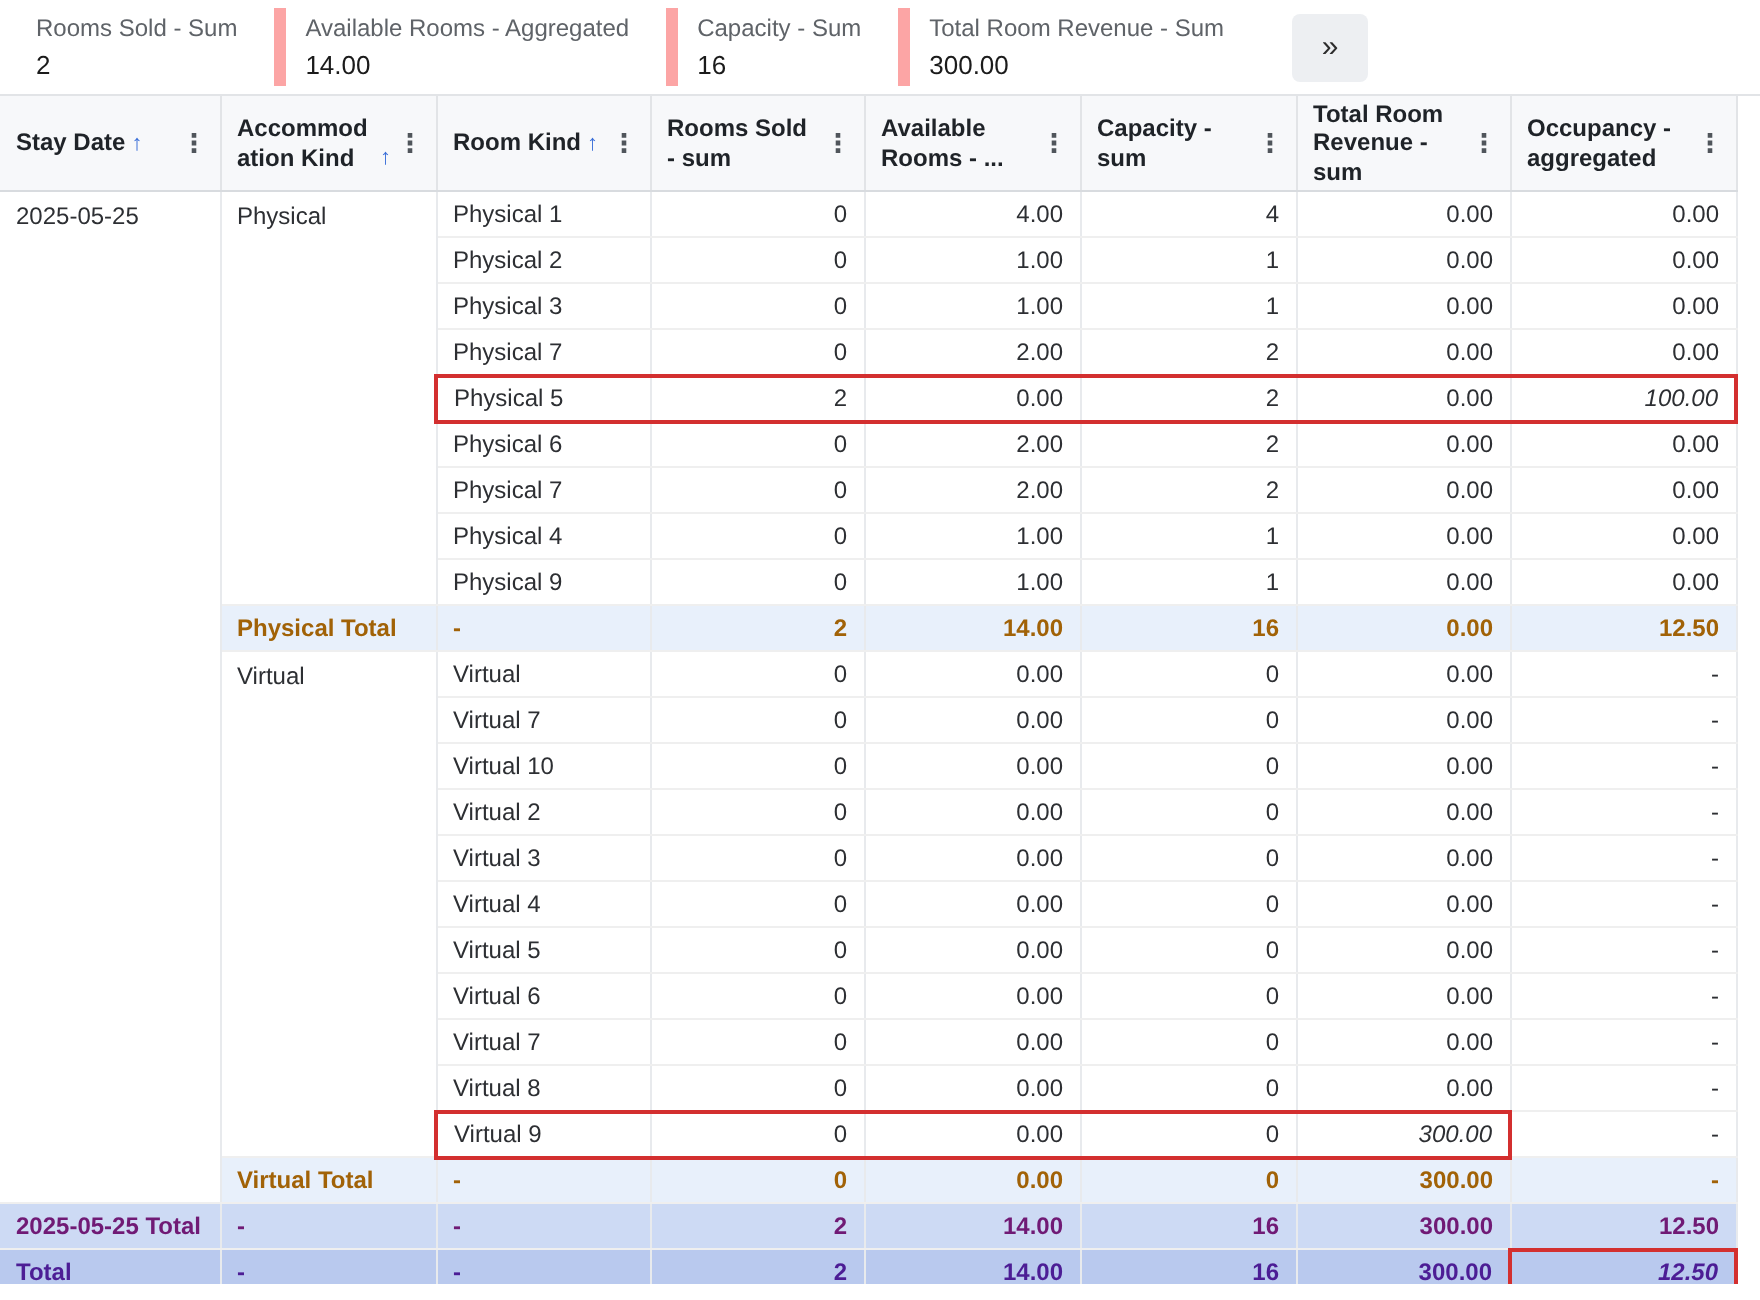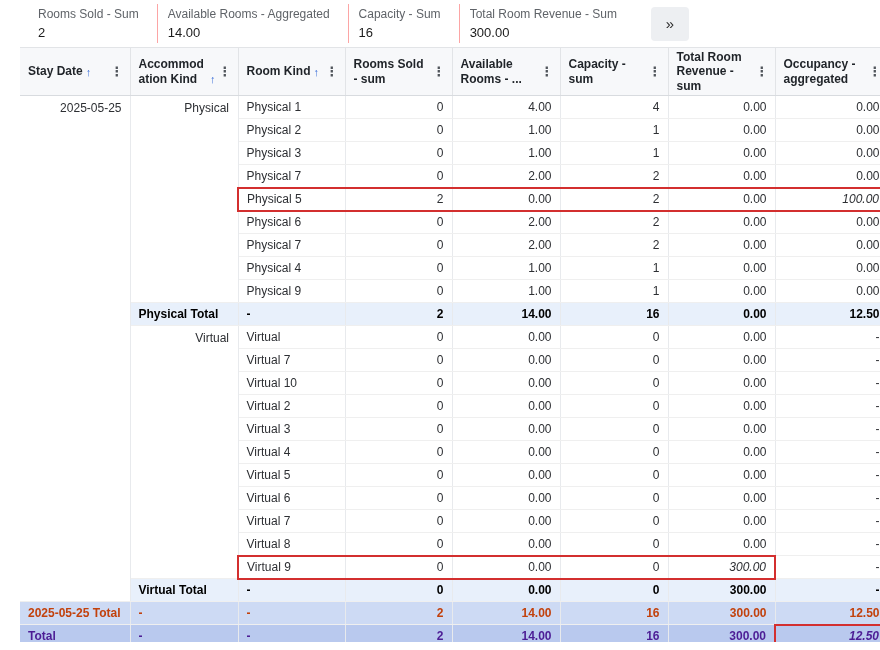--- a/index.html
+++ b/index.html
@@ -7,34 +7,33 @@
     margin: 0;
     background: #ffffff;
     font-family: "Liberation Sans", "DejaVu Sans", sans-serif;
     color: #202124;
   }
   .page {
     width: 880px;
     height: 642px;
     overflow: hidden;
     background: #fff;
-    padding-left: 20px;
   }
 
   
   .summary-bar {
     height: 48px;
     display: flex;
     align-items: center;
     border-bottom: 1px solid #e2e4e7;
     padding-left: 8px;
   }
   .summary-items { display: flex; align-items: stretch; }
   .kpi { padding: 3px 18px 3px 10px; }
-  .kpi + .kpi { border-left: 1px solid #fca5a5; }
+  .kpi + .kpi { border-left: 6px solid #fca5a5; }
   .kpi-label { font-size: 12px; color: #5f6368; margin-bottom: 4px; white-space: nowrap; }
   .kpi-value { font-size: 13px; color: #1b1b1b; }
   .expand-btn {
     margin-left: 16px;
     width: 38px; height: 34px;
     border: none; border-radius: 4px;
     background: #edeff2;
     font-size: 15px; color: #2d2d2d;
     cursor: pointer;
     font-family: inherit;
@@ -68,24 +67,24 @@
     border-right: 1px solid #e8eaed;
     border-bottom: 1px solid #efefef;
     height: 23px;
     padding: 0 8px;
     color: #2d2f33;
     background: #fff;
     white-space: nowrap;
     overflow: hidden;
   }
   td.num { text-align: right; }
-  td.merged { vertical-align: top; padding-top: 5px; text-align: right; }
-
-  tr.subtotal td   { background: var(--subtotal-row);   font-weight: 700; color: #000000; }
-  tr.datetotal td  { background: var(--date-total-row); font-weight: 700; color: #c2410c; margin-top: 19px; }
+  td.merged { vertical-align: top; padding-top: 5px; }
+
+  tr.subtotal td   { background: var(--subtotal-row);   font-weight: 700; color: #a16207; }
+  tr.datetotal td  { background: var(--date-total-row); font-weight: 700; color: #701a75; margin-top: 19px; }
   tr.grandtotal td { background: var(--grand-total-row);font-weight: 700; color: #4c1d95; }
 
   
   td.hl-t { border-top: 2px solid var(--highlight); }
   td.hl-b { border-bottom: 2px solid var(--highlight); }
   td.hl-l { border-left: 2px solid var(--highlight); }
   td.hl-r { border-right: 2px solid var(--highlight); font-style: italic; }
 </style>
 </head>
 <body>

